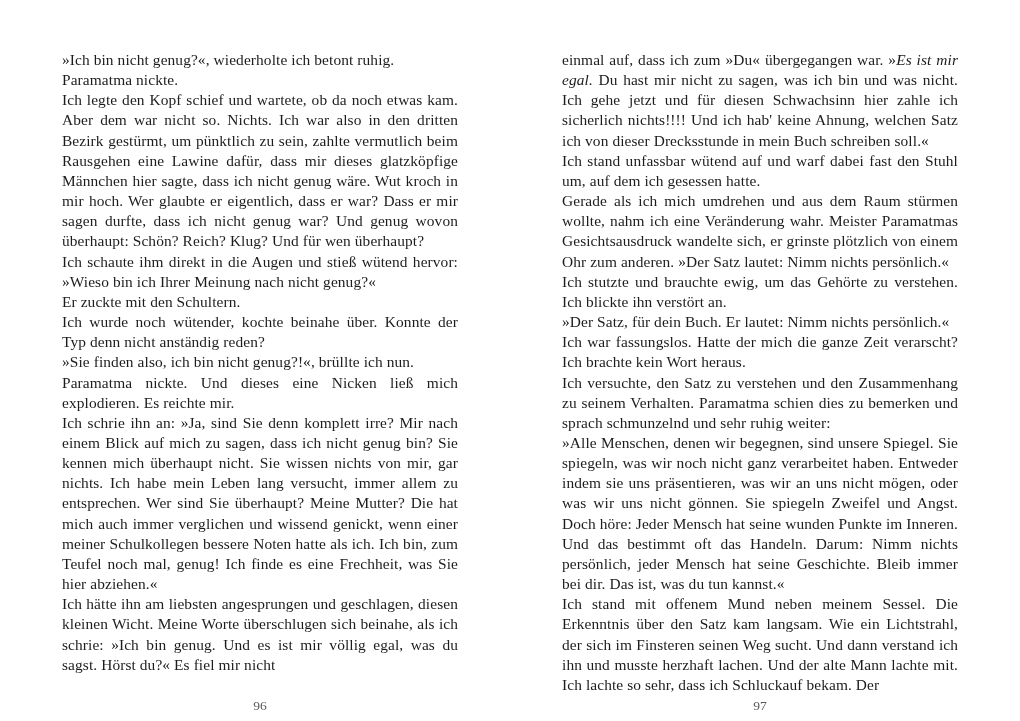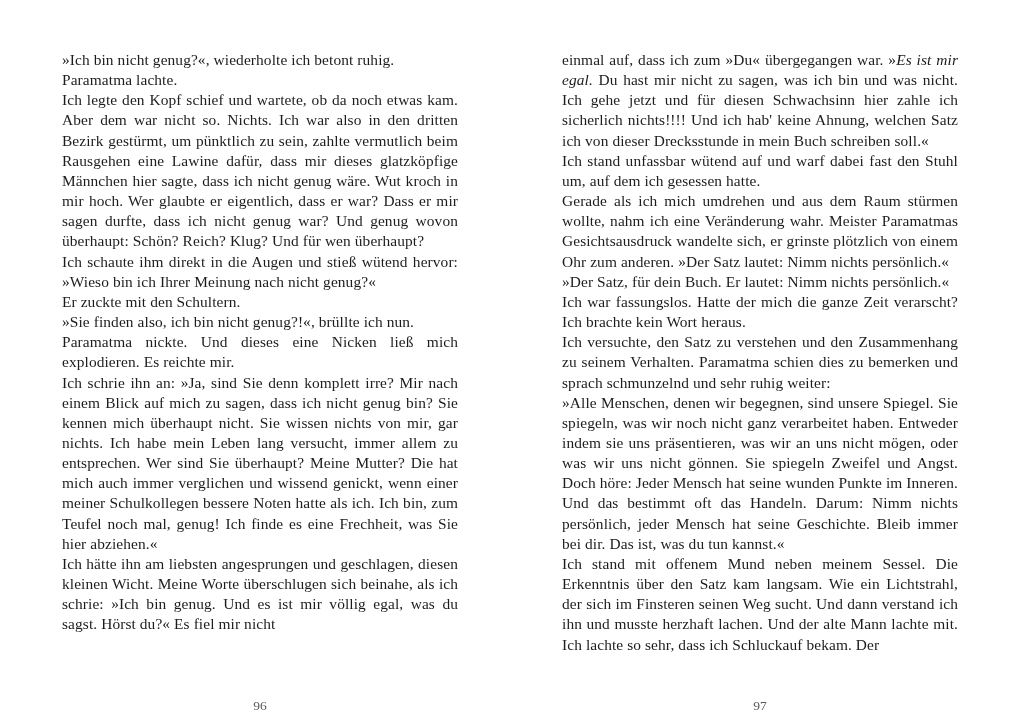--- a/index.html
+++ b/index.html
@@ -58,37 +58,39 @@
   }
 </style>
 </head>
 <body>
 
 <div class="book-spread">
 
   <div class="page left">
     <div class="page-text">
         <p><span>»Ich bin nicht genug?«, wiederholte ich betont ruhig.</span></p>
-        <p><span>Paramatma lachte.</span></p>
+        <p><span>Paramatma nickte.</span></p>
         <p><span>Ich legte den Kopf schief und wartete, ob da noch etwas kam. Aber dem war nicht so. Nichts. Ich war also in den dritten Bezirk gestürmt, um pünktlich zu sein, zahlte vermutlich beim Rausgehen eine Lawine dafür, dass mir dieses glatzköpfige Männchen hier sagte, dass ich nicht genug wäre. Wut kroch in mir hoch. Wer glaubte er eigentlich, dass er war? Dass er mir sagen durfte, dass ich nicht genug war? Und genug wovon überhaupt: Schön? Reich? Klug? Und für wen überhaupt?</span></p>
         <p><span>Ich schaute ihm direkt in die Augen und stieß wütend hervor: »Wieso bin ich Ihrer Meinung nach nicht genug?«</span></p>
         <p><span>Er zuckte mit den Schultern.</span></p>
+        <p><span>Ich wurde noch wütender, kochte beinahe über. Konnte der Typ denn nicht anständig reden?</span></p>
         <p><span>»Sie finden also, ich bin nicht genug?!«, brüllte ich nun.</span></p>
         <p><span>Paramatma nickte. Und dieses eine Nicken ließ mich explodieren. Es reichte mir.</span></p>
         <p><span>Ich schrie ihn an: »Ja, sind Sie denn komplett irre? Mir nach einem Blick auf mich zu sagen, dass ich nicht genug bin? Sie kennen mich überhaupt nicht. Sie wissen nichts von mir, gar nichts. Ich habe mein Leben lang versucht, immer allem zu entsprechen. Wer sind Sie überhaupt? Meine Mutter? Die hat mich auch immer verglichen und wissend genickt, wenn einer meiner Schulkollegen bessere Noten hatte als ich. Ich bin, zum Teufel noch mal, genug! Ich finde es eine Frechheit, was Sie hier abziehen.«</span></p>
         <p><span>Ich hätte ihn am liebsten angesprungen und geschlagen, diesen kleinen Wicht. Meine Worte überschlugen sich beinahe, als ich schrie: »Ich bin genug. Und es ist mir völlig egal, was du sagst. Hörst du?« Es fiel mir nicht</span></p>
       </div>
     <div class="page-number">96</div>
   </div>
 
   <div class="page right">
     <div class="page-text">
         <p><span>einmal auf, dass ich zum »Du« übergegangen war. »</span><span class="italic">Es ist mir egal.</span><span> Du hast mir nicht zu sagen, was ich bin und was nicht. Ich gehe jetzt und für diesen Schwachsinn hier zahle ich sicherlich nichts!!!! Und ich hab' keine Ahnung, welchen Satz ich von dieser Drecksstunde in mein Buch schreiben soll.«</span></p>
         <p><span>Ich stand unfassbar wütend auf und warf dabei fast den Stuhl um, auf dem ich gesessen hatte.</span></p>
         <p><span>Gerade als ich mich umdrehen und aus dem Raum stürmen wollte, nahm ich eine Veränderung wahr. Meister Paramatmas Gesichtsausdruck wandelte sich, er grinste plötzlich von einem Ohr zum anderen. »Der Satz lautet: Nimm nichts persönlich.«</span></p>
+        <p><span>Ich stutzte und brauchte ewig, um das Gehörte zu verstehen. Ich blickte ihn verstört an.</span></p>
         <p><span>»Der Satz, für dein Buch. Er lautet: Nimm nichts persönlich.«</span></p>
         <p><span>Ich war fassungslos. Hatte der mich die ganze Zeit verarscht? Ich brachte kein Wort heraus.</span></p>
         <p><span>Ich versuchte, den Satz zu verstehen und den Zusammenhang zu seinem Verhalten. Paramatma schien dies zu bemerken und sprach schmunzelnd und sehr ruhig weiter:</span></p>
         <p><span>»Alle Menschen, denen wir begegnen, sind unsere Spiegel. Sie spiegeln, was wir noch nicht ganz verarbeitet haben. Entweder indem sie uns präsentieren, was wir an uns nicht mögen, oder was wir uns nicht gönnen. Sie spiegeln Zweifel und Angst. Doch höre: Jeder Mensch hat seine wunden Punkte im Inneren. Und das bestimmt oft das Handeln. Darum: Nimm nichts persönlich, jeder Mensch hat seine Geschichte. Bleib immer bei dir. Das ist, was du tun kannst.«</span></p>
         <p><span>Ich stand mit offenem Mund neben meinem Sessel. Die Erkenntnis über den Satz kam langsam. Wie ein Lichtstrahl, der sich im Finsteren seinen Weg sucht. Und dann verstand ich ihn und musste herzhaft lachen. Und der alte Mann lachte mit. Ich lachte so sehr, dass ich Schluckauf bekam. Der</span></p>
       </div>
     <div class="page-number">97</div>
   </div>
 
 </div>

